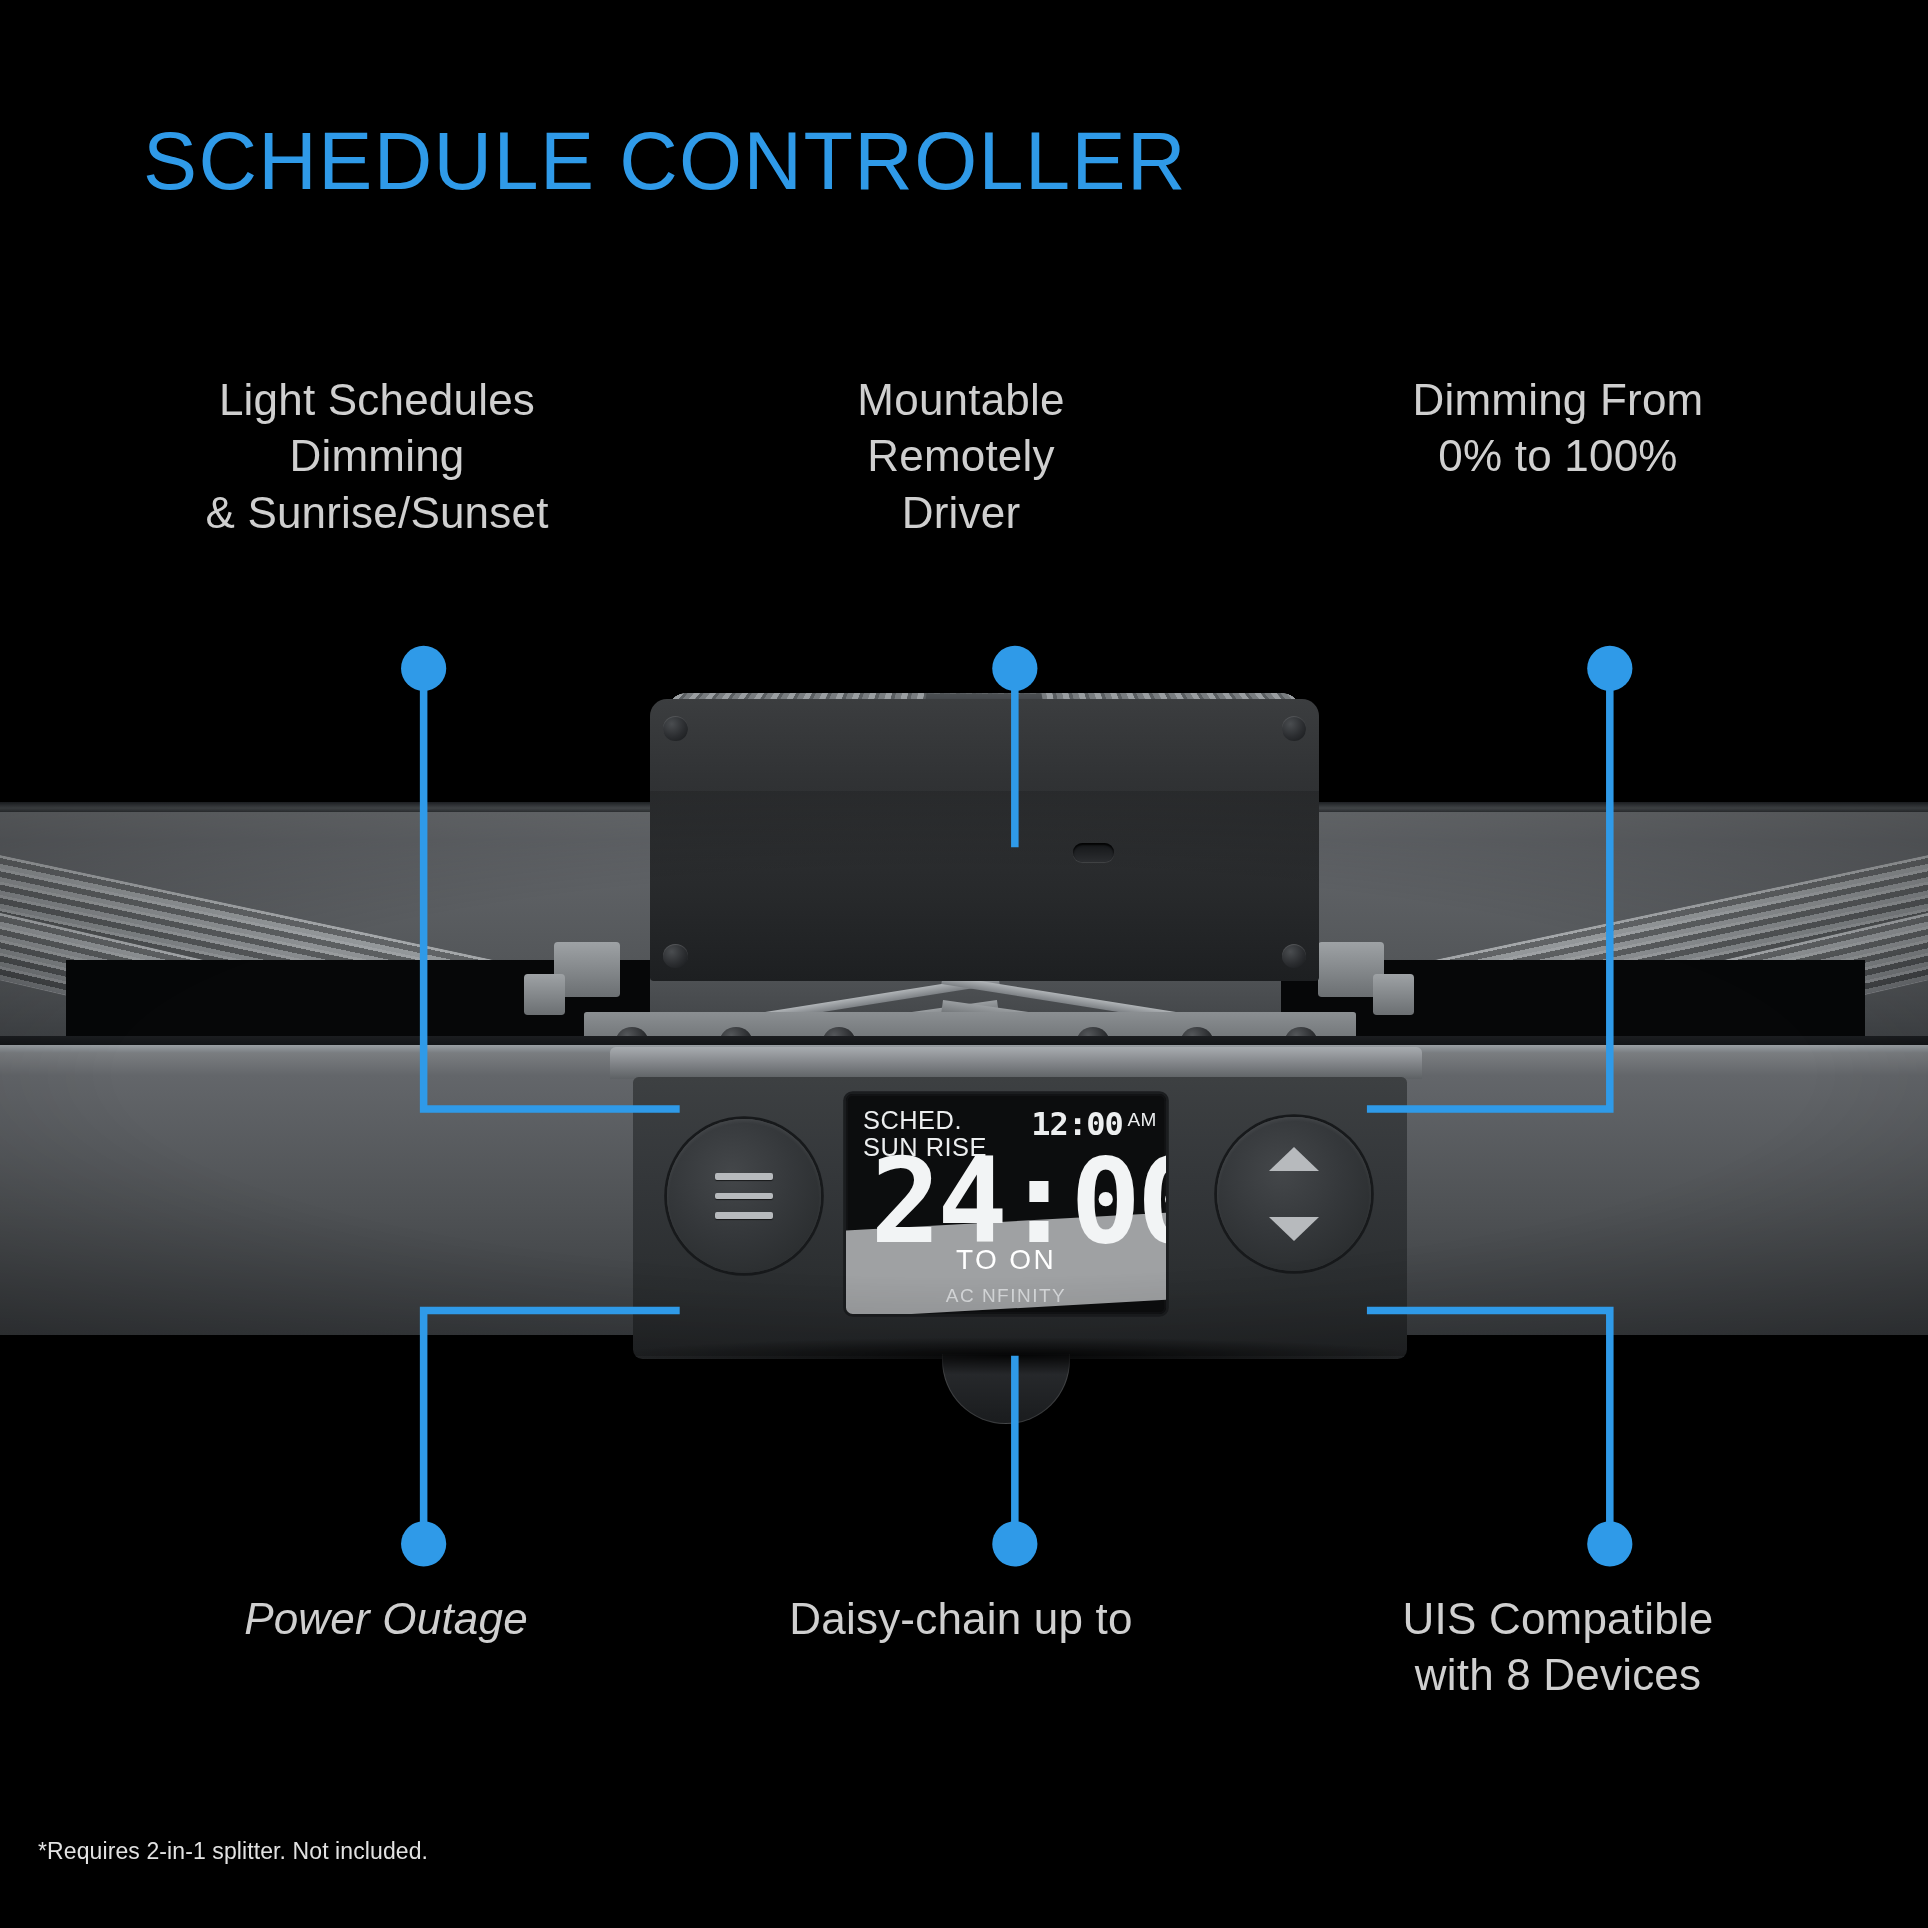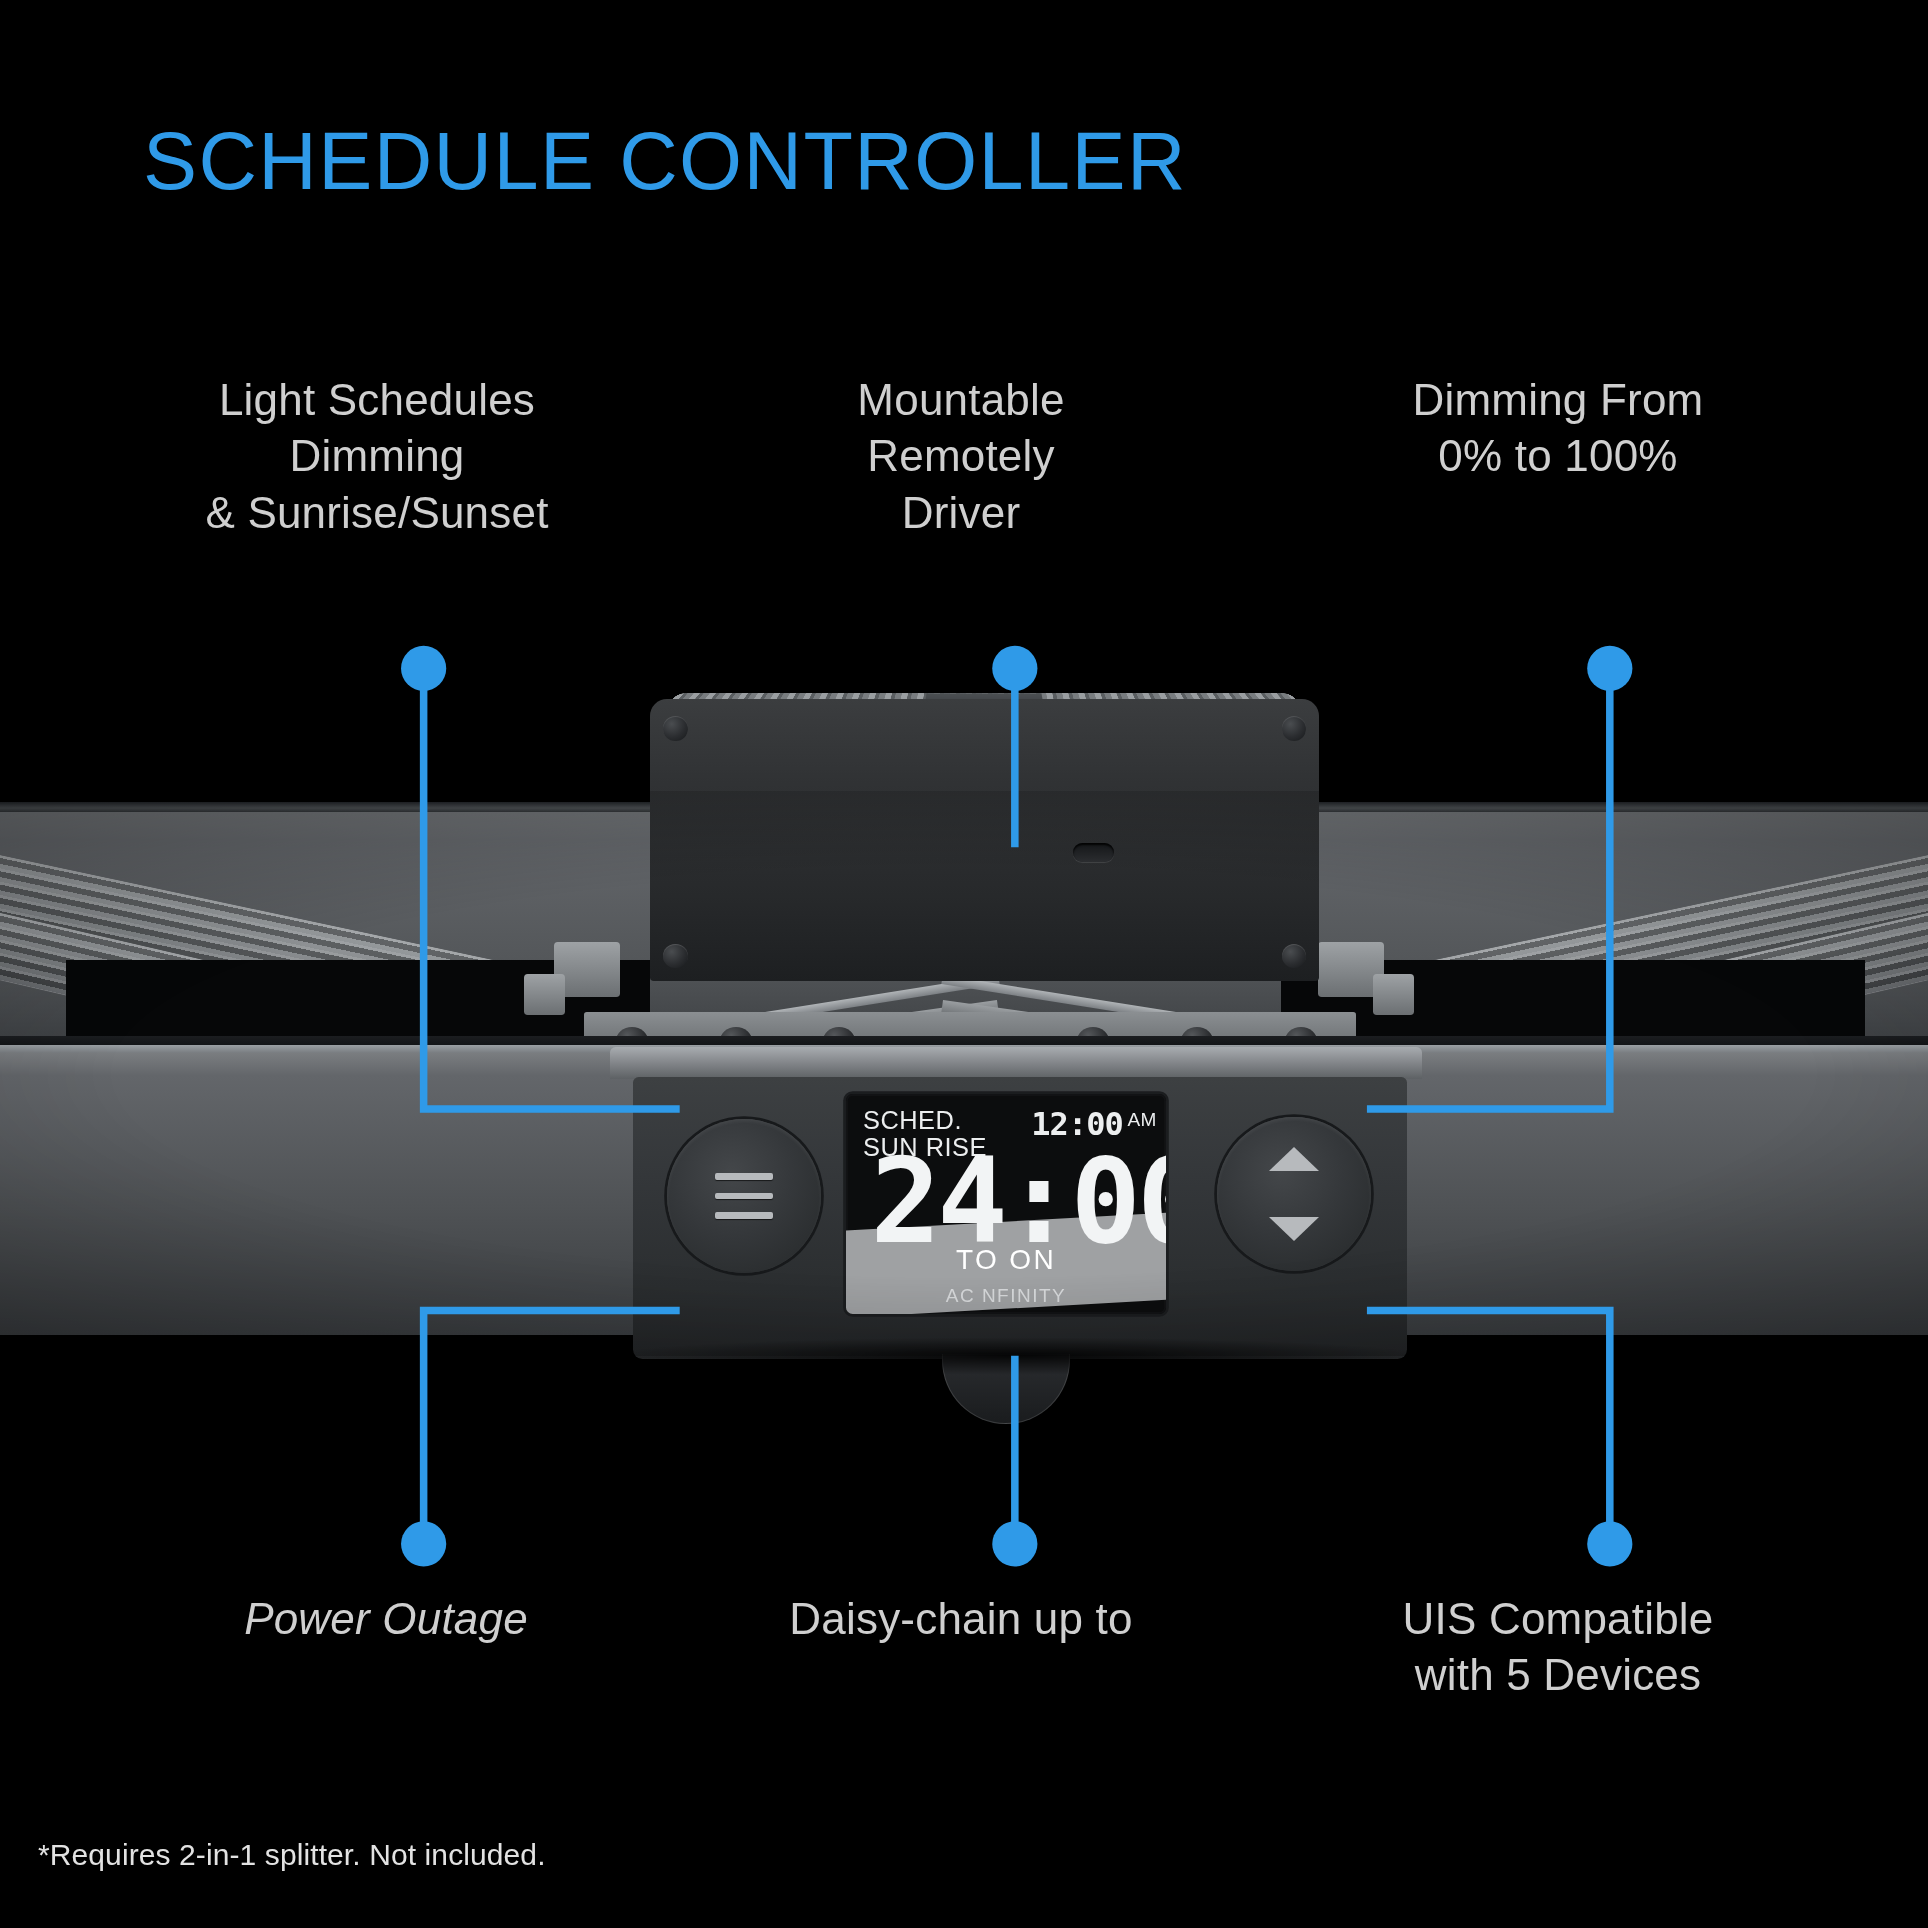--- a/index.html
+++ b/index.html
@@ -27,21 +27,21 @@
   #lbl-tl{ left:85px;  top:372px;  width:584px; }
   #lbl-tc{ left:716px; top:372px;  width:490px; }
   #lbl-tr{ left:1266px;top:372px;  width:584px; }
   #lbl-bl{ left:94px; top:1591px; width:584px;font-style:italic; }
   #lbl-bc{ left:716px; top:1591px; width:490px; }
   #lbl-br{ left:1266px;top:1591px; width:584px;text-align:center; }
 
   
   #footnote{
     position:absolute; left:38px; top:1838px;
-    font-size:30px; color:#e2e2e2; letter-spacing:0.1px;
+    font-size:23px; color:#e2e2e2; letter-spacing:0.1px;
   }
 
   
   #connectors{ position:absolute; left:0; top:0; width:1928px; height:1928px; pointer-events:none; }
 
   
   #photo{ position:absolute; left:0; top:0; width:1928px; height:1928px; }
 
   
   .rail{ position:absolute; }
@@ -378,17 +378,17 @@
 <div class="flabel" id="lbl-bl">
   <span>Power Outage</span>
 </div>
 
 <div class="flabel" id="lbl-bc">
   <span>Daisy-chain up to</span>
 </div>
 
 <div class="flabel" id="lbl-br">
   <span>UIS Compatible</span>
-  <span>with 5 Devices</span>
+  <span>with 8 Devices</span>
 </div>
 
 <div id="footnote">*Requires 2-in-1 splitter. Not included.</div>
 
 
 </body></html>

